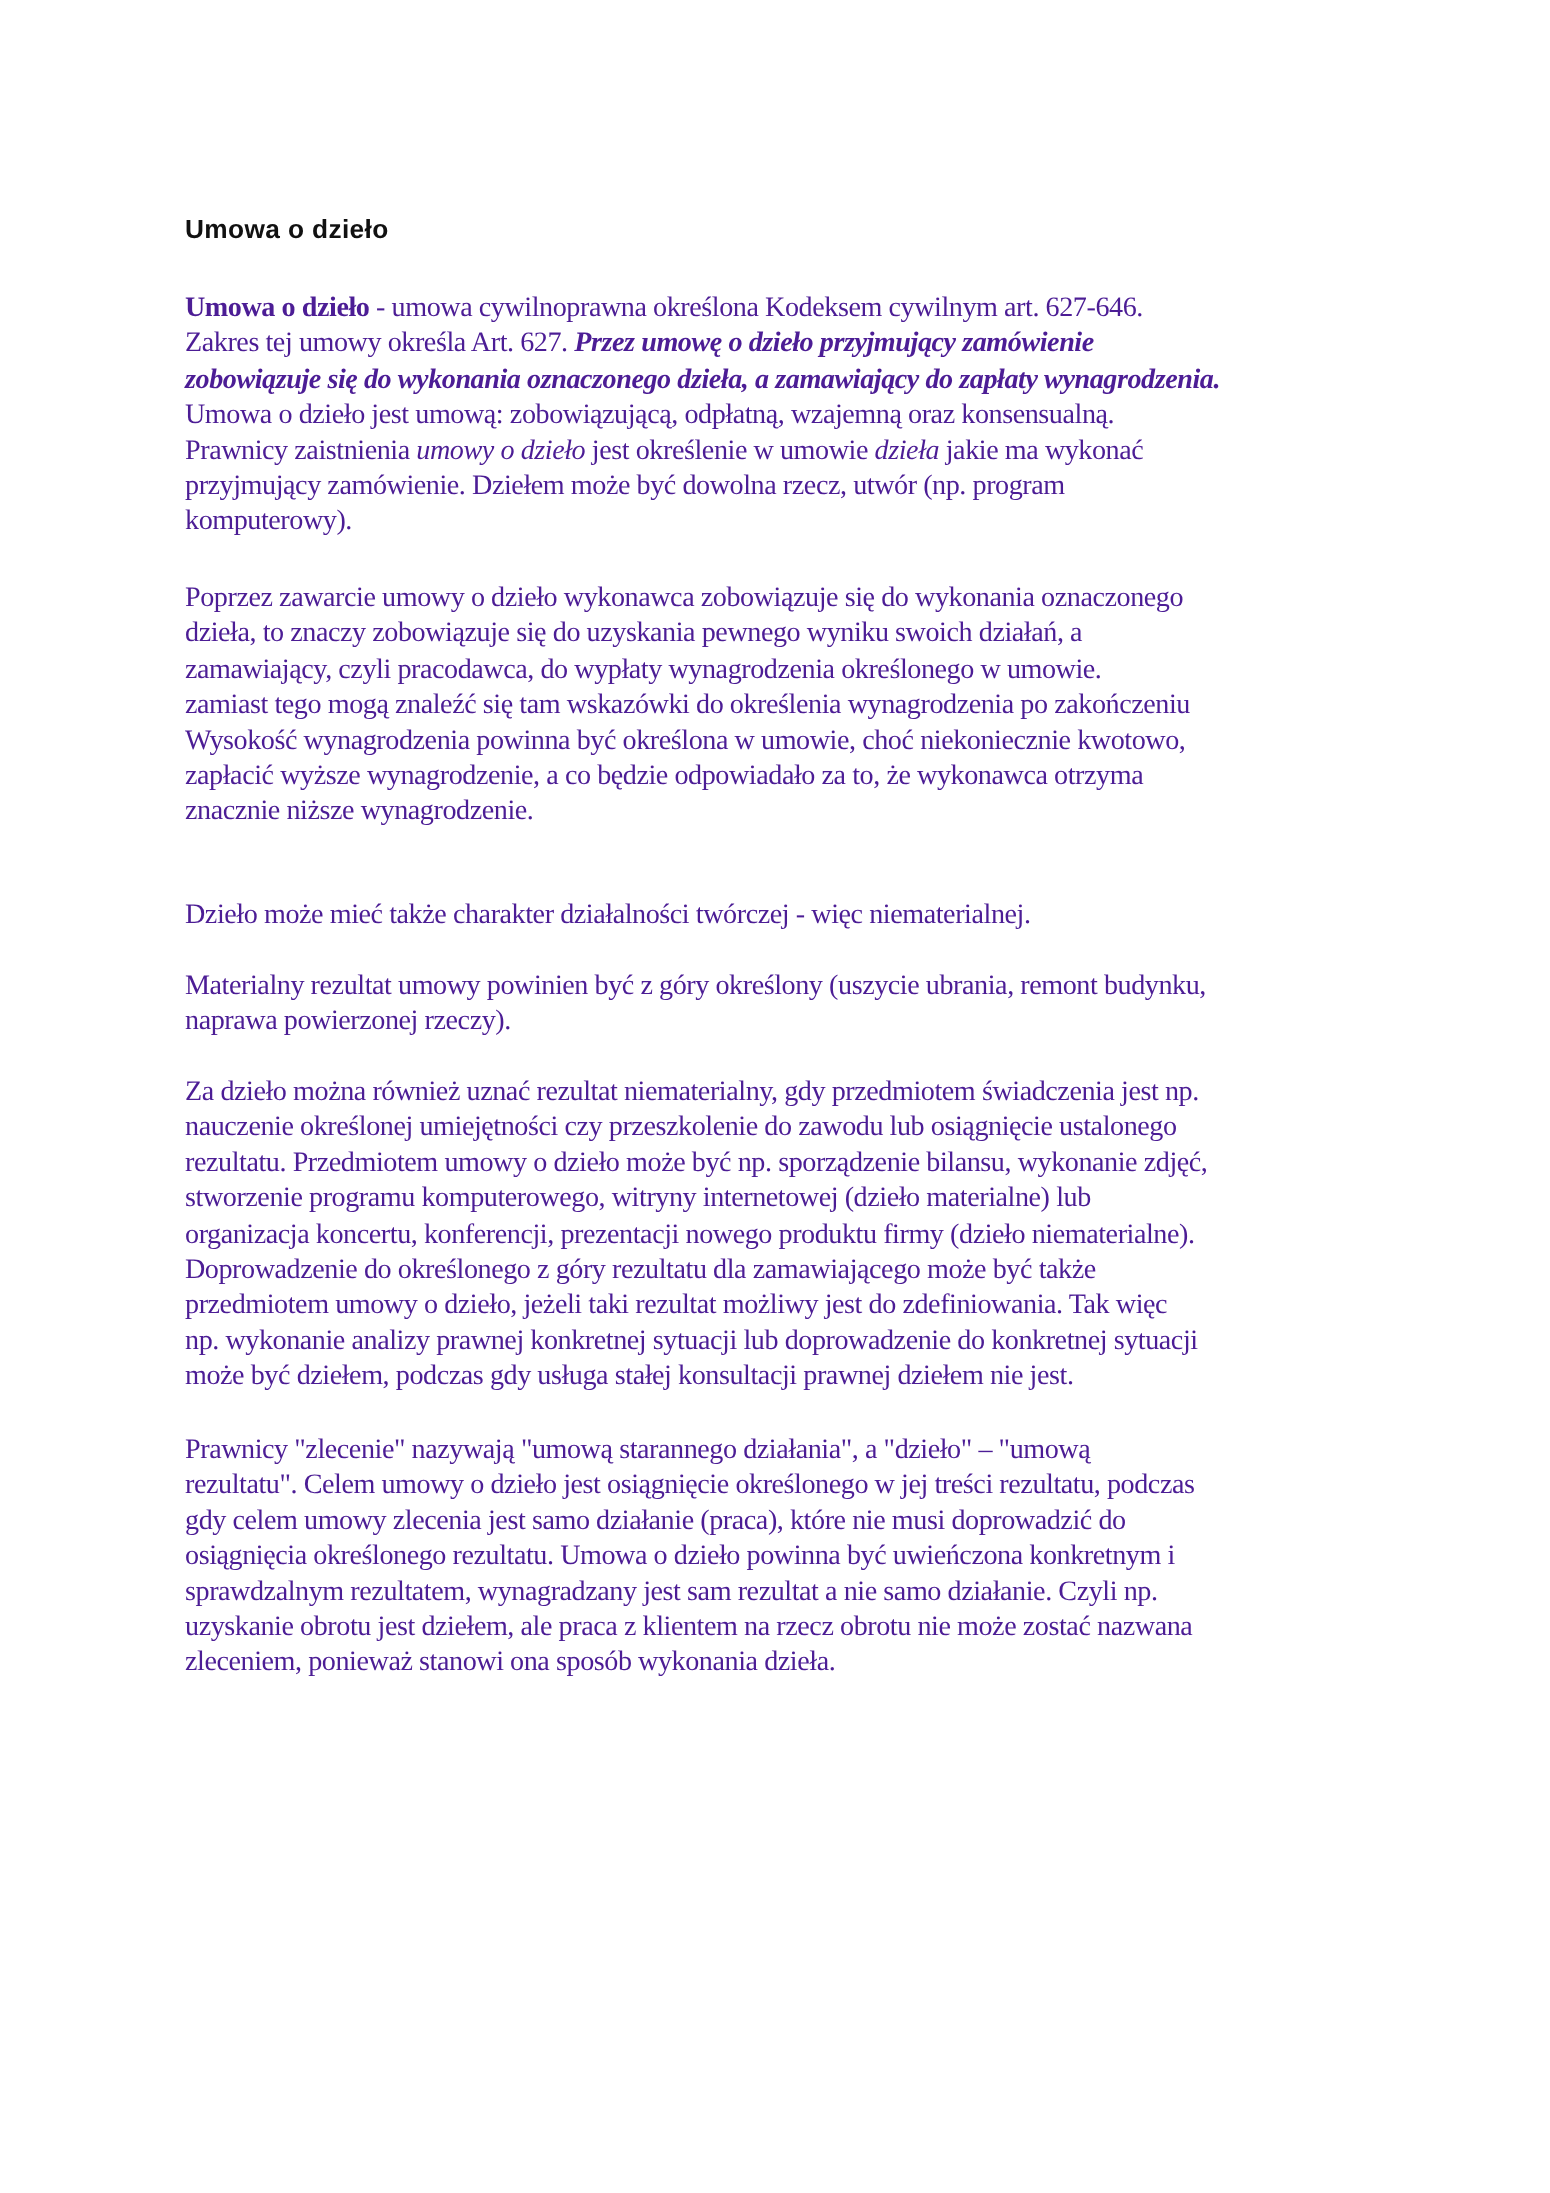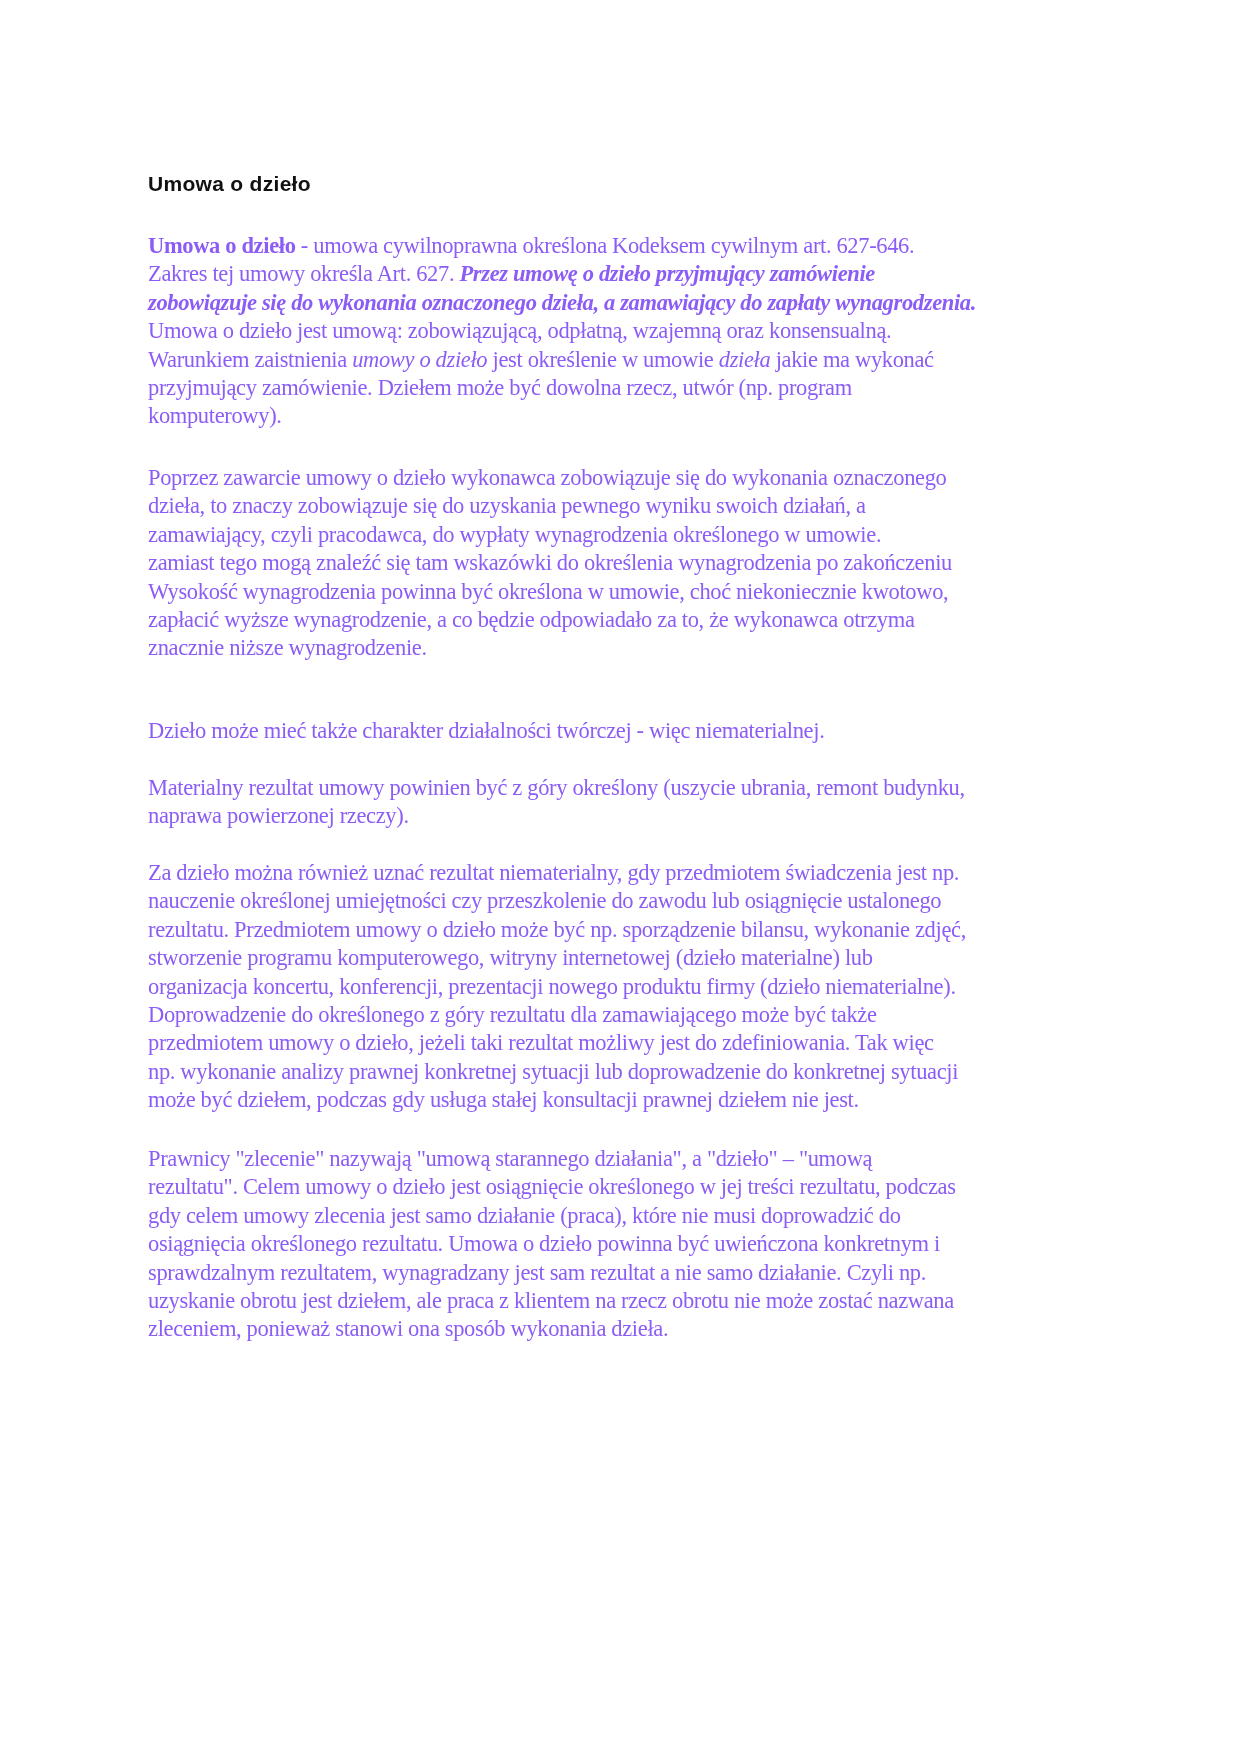--- a/index.html
+++ b/index.html
@@ -6,21 +6,21 @@
     body { width: 1240px; height: 1754px; position: relative; overflow: hidden; }
     .page { position: absolute; left: 0; top: 0; width: 1236px; height: 1754px; background: #fff; }
     .title {
       position: absolute; left: 148px; top: 172px;
       font-family: "Liberation Sans", sans-serif; font-size: 21px; font-weight: bold;
       color: #111; letter-spacing: 0.3px;
     }
     .body-text {
       position: absolute; left: 148px; width: 960px;
       font-family: "Liberation Serif", serif; font-size: 22.5px; line-height: 28.4px;
-      color: #8b5cf6; letter-spacing: -0.35px;
+      color: #4c1d95; letter-spacing: -0.35px;
     }
     .body-text .line { display: block; white-space: nowrap; }
     .b { font-weight: bold; }
     .i { font-style: italic; }
     .bi { font-weight: bold; font-style: italic; }
     #p1 { top: 232px; }
     #p2 { top: 464px; }
     #p3 { top: 717px; }
     #p4 { top: 774px; }
     #p5 { top: 859px; }
@@ -31,21 +31,21 @@
 
 <div class="page">
 
   <div class="title">Umowa o dzieło</div>
 
   <div class="body-text" id="p1">
     <span class="line"><span class="b">Umowa o dzieło</span><span> - umowa cywilnoprawna określona Kodeksem cywilnym art. 627-646.</span></span>
     <span class="line"><span>Zakres tej umowy określa Art. 627. </span><span class="bi">Przez umowę o dzieło przyjmujący zamówienie</span></span>
     <span class="line"><span class="bi">zobowiązuje się do wykonania oznaczonego dzieła, a zamawiający do zapłaty wynagrodzenia.</span></span>
     <span class="line">Umowa o dzieło jest umową: zobowiązującą, odpłatną, wzajemną oraz konsensualną.</span>
-    <span class="line"><span>Warunkiem zaistnienia </span><span class="i">umowy o dzieło</span><span> jest określenie w umowie </span><span class="i">dzieła</span><span> jakie ma wykonać</span></span>
+    <span class="line"><span>Prawnicy zaistnienia </span><span class="i">umowy o dzieło</span><span> jest określenie w umowie </span><span class="i">dzieła</span><span> jakie ma wykonać</span></span>
     <span class="line">przyjmujący zamówienie. Dziełem może być dowolna rzecz, utwór (np. program</span>
     <span class="line">komputerowy).</span>
   </div>
 
   <div class="body-text" id="p2">
     <span class="line">Poprzez zawarcie umowy o dzieło wykonawca zobowiązuje się do wykonania oznaczonego</span>
     <span class="line">dzieła, to znaczy zobowiązuje się do uzyskania pewnego wyniku swoich działań, a</span>
     <span class="line">zamawiający, czyli pracodawca, do wypłaty wynagrodzenia określonego w umowie.</span>
     <span class="line">zamiast tego mogą znaleźć się tam wskazówki do określenia wynagrodzenia po zakończeniu</span>
     <span class="line">Wysokość wynagrodzenia powinna być określona w umowie, choć niekoniecznie kwotowo,</span>

